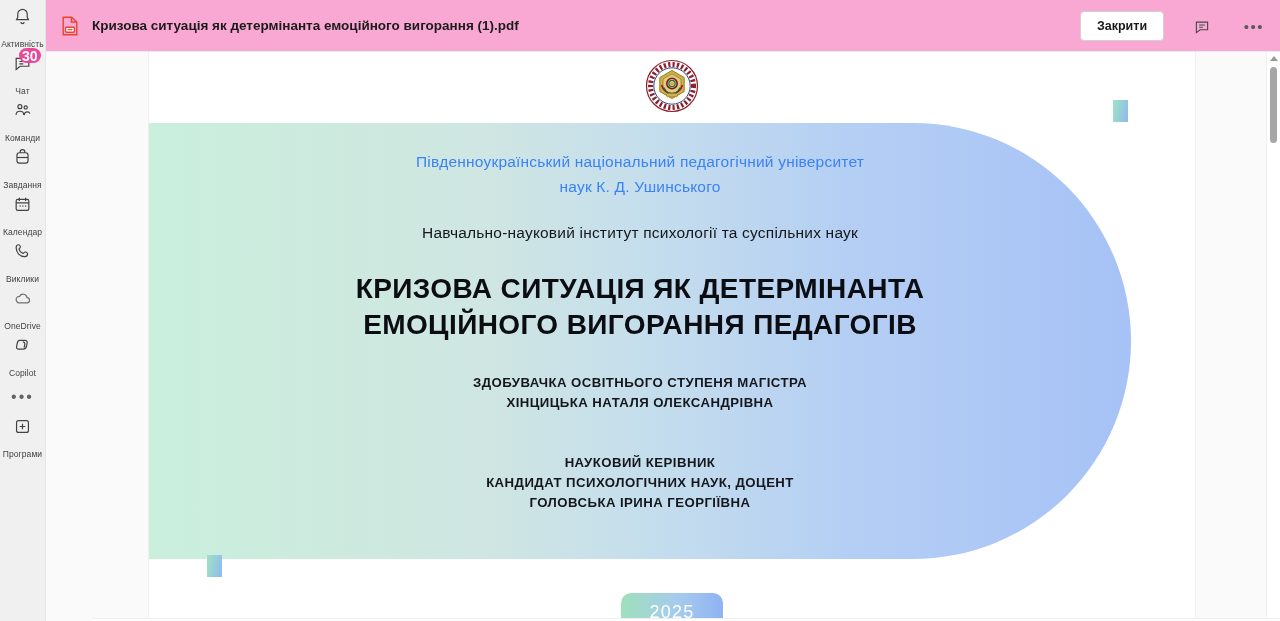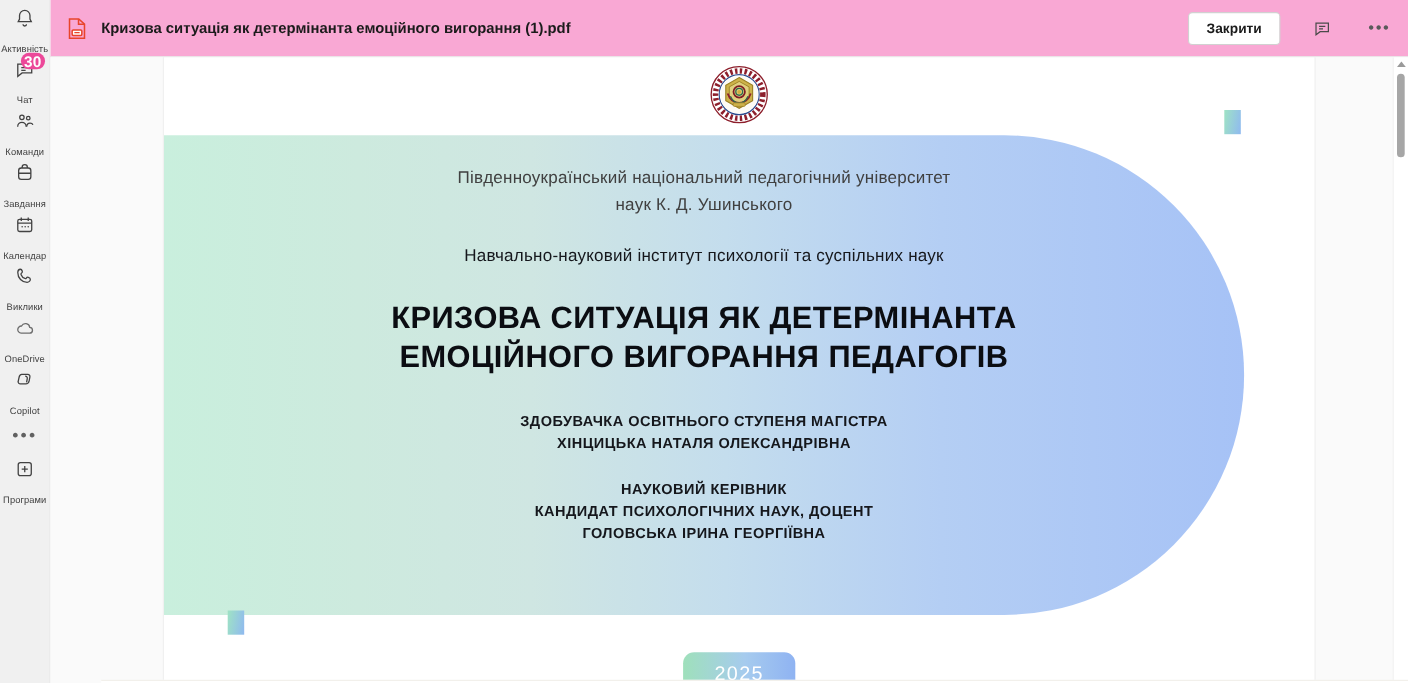--- a/index.html
+++ b/index.html
@@ -101,21 +101,21 @@
     font-size: 13.5px;
     font-weight: bold;
     color: #1b1b1b;
     white-space: nowrap;
     overflow: hidden;
     text-overflow: ellipsis;
   }
   #topbar-right {
     margin-left: auto;
     display: flex;
-    align-items: center;
+    align-items: flex-end;
     gap: 24px;
   }
   #close-btn {
     height: 30px;
     min-width: 84px;
     padding: 0 14px;
     border: 1px solid #d1d1d1;
     border-radius: 4px;
     background: #ffffff;
     font-family: "Liberation Sans", sans-serif;
@@ -197,21 +197,21 @@
     display: flex;
     flex-direction: column;
     align-items: center;
     padding-top: 26px;
     color: #111318;
     text-align: center;
   }
   .uni-line {
     font-size: 15.5px;
     line-height: 25px;
-    color: #404040;
+    color: #3b82f6;
     letter-spacing: .2px;
   }
   #institute {
     margin-top: 22px;
     font-size: 15.5px;
     line-height: 24px;
     color: #15171c;
     letter-spacing: .2px;
   }
   #main-title {
@@ -224,21 +224,21 @@
     max-width: 660px;
   }
   .credit-block { margin-top: 30px; }
   .credit-line {
     font-size: 13.2px;
     font-weight: bold;
     line-height: 20px;
     letter-spacing: .45px;
     color: #15171c;
   }
-  .credit-block.second { margin-top: 22px; }
+  .credit-block.second { margin-top: 40px; }
 
   
   .deco-sq {
     position: absolute;
     width: 15px; height: 22px;
     background: linear-gradient(100deg, #9fe3c4 0%, #8fb9f0 100%);
   }
   #deco-top { right: 67px; top: 48px; }
   #deco-bottom { left: 58px; top: 503px; }
 

